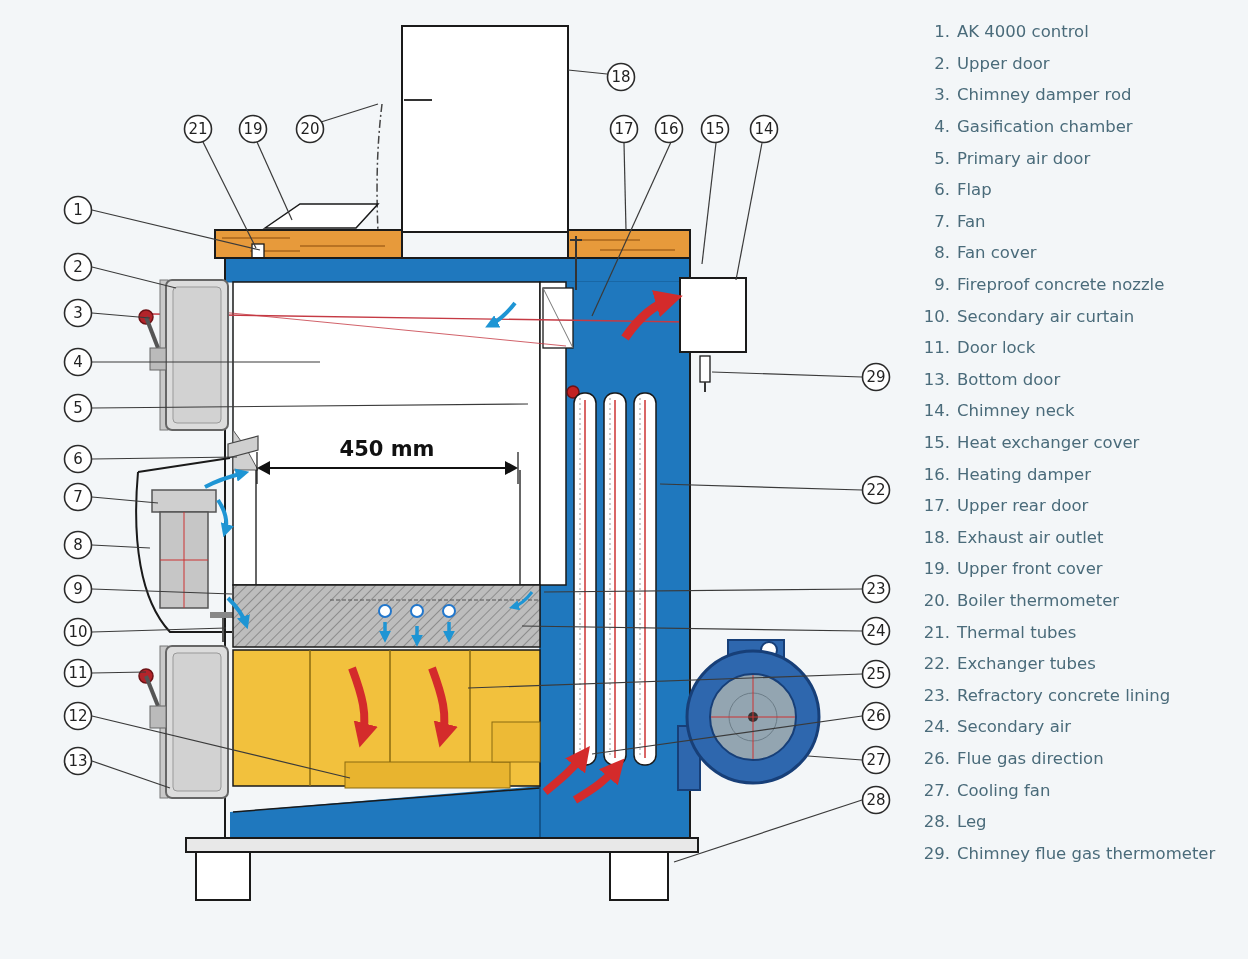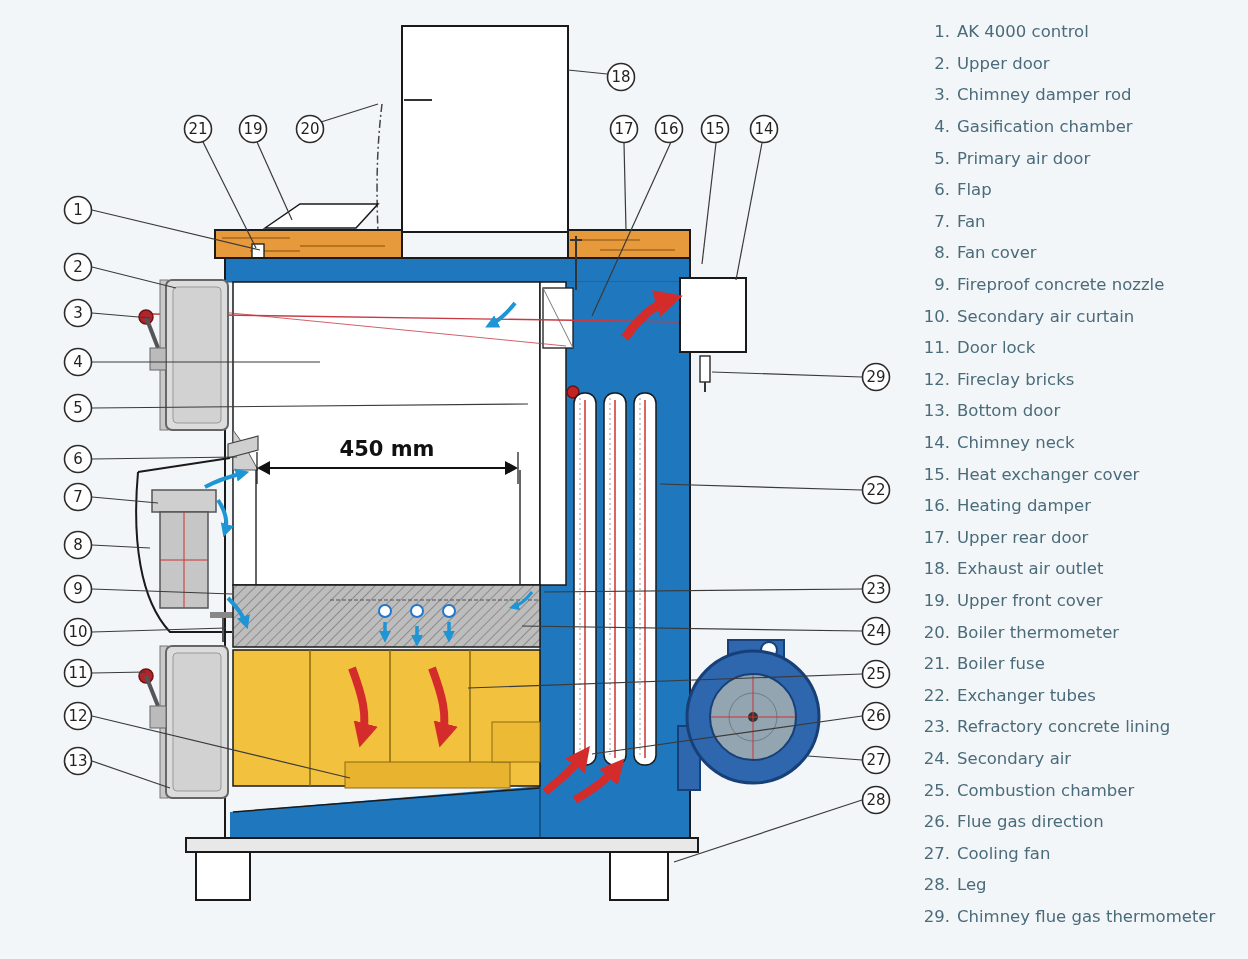--- a/index.html
+++ b/index.html
@@ -406,24 +406,20 @@
       </div>
     <div class="legend-row">
         <span class="legend-num">10.</span>
         <span class="legend-label">Secondary air curtain</span>
       </div>
     <div class="legend-row">
         <span class="legend-num">11.</span>
         <span class="legend-label">Door lock</span>
       </div>
     <div class="legend-row">
-        <span class="legend-num">12.</span>
-        <span class="legend-label">Fireclay bricks</span>
-      </div>
-    <div class="legend-row">
         <span class="legend-num">13.</span>
         <span class="legend-label">Bottom door</span>
       </div>
     <div class="legend-row">
         <span class="legend-num">14.</span>
         <span class="legend-label">Chimney neck</span>
       </div>
     <div class="legend-row">
         <span class="legend-num">15.</span>
         <span class="legend-label">Heat exchanger cover</span>
@@ -443,39 +439,35 @@
     <div class="legend-row">
         <span class="legend-num">19.</span>
         <span class="legend-label">Upper front cover</span>
       </div>
     <div class="legend-row">
         <span class="legend-num">20.</span>
         <span class="legend-label">Boiler thermometer</span>
       </div>
     <div class="legend-row">
         <span class="legend-num">21.</span>
-        <span class="legend-label">Boiler fuse</span>
+        <span class="legend-label">Thermal tubes</span>
       </div>
     <div class="legend-row">
         <span class="legend-num">22.</span>
         <span class="legend-label">Exchanger tubes</span>
       </div>
     <div class="legend-row">
         <span class="legend-num">23.</span>
         <span class="legend-label">Refractory concrete lining</span>
       </div>
     <div class="legend-row">
         <span class="legend-num">24.</span>
         <span class="legend-label">Secondary air</span>
       </div>
     <div class="legend-row">
-        <span class="legend-num">25.</span>
-        <span class="legend-label">Combustion chamber</span>
-      </div>
-    <div class="legend-row">
         <span class="legend-num">26.</span>
         <span class="legend-label">Flue gas direction</span>
       </div>
     <div class="legend-row">
         <span class="legend-num">27.</span>
         <span class="legend-label">Cooling fan</span>
       </div>
     <div class="legend-row">
         <span class="legend-num">28.</span>
         <span class="legend-label">Leg</span>

